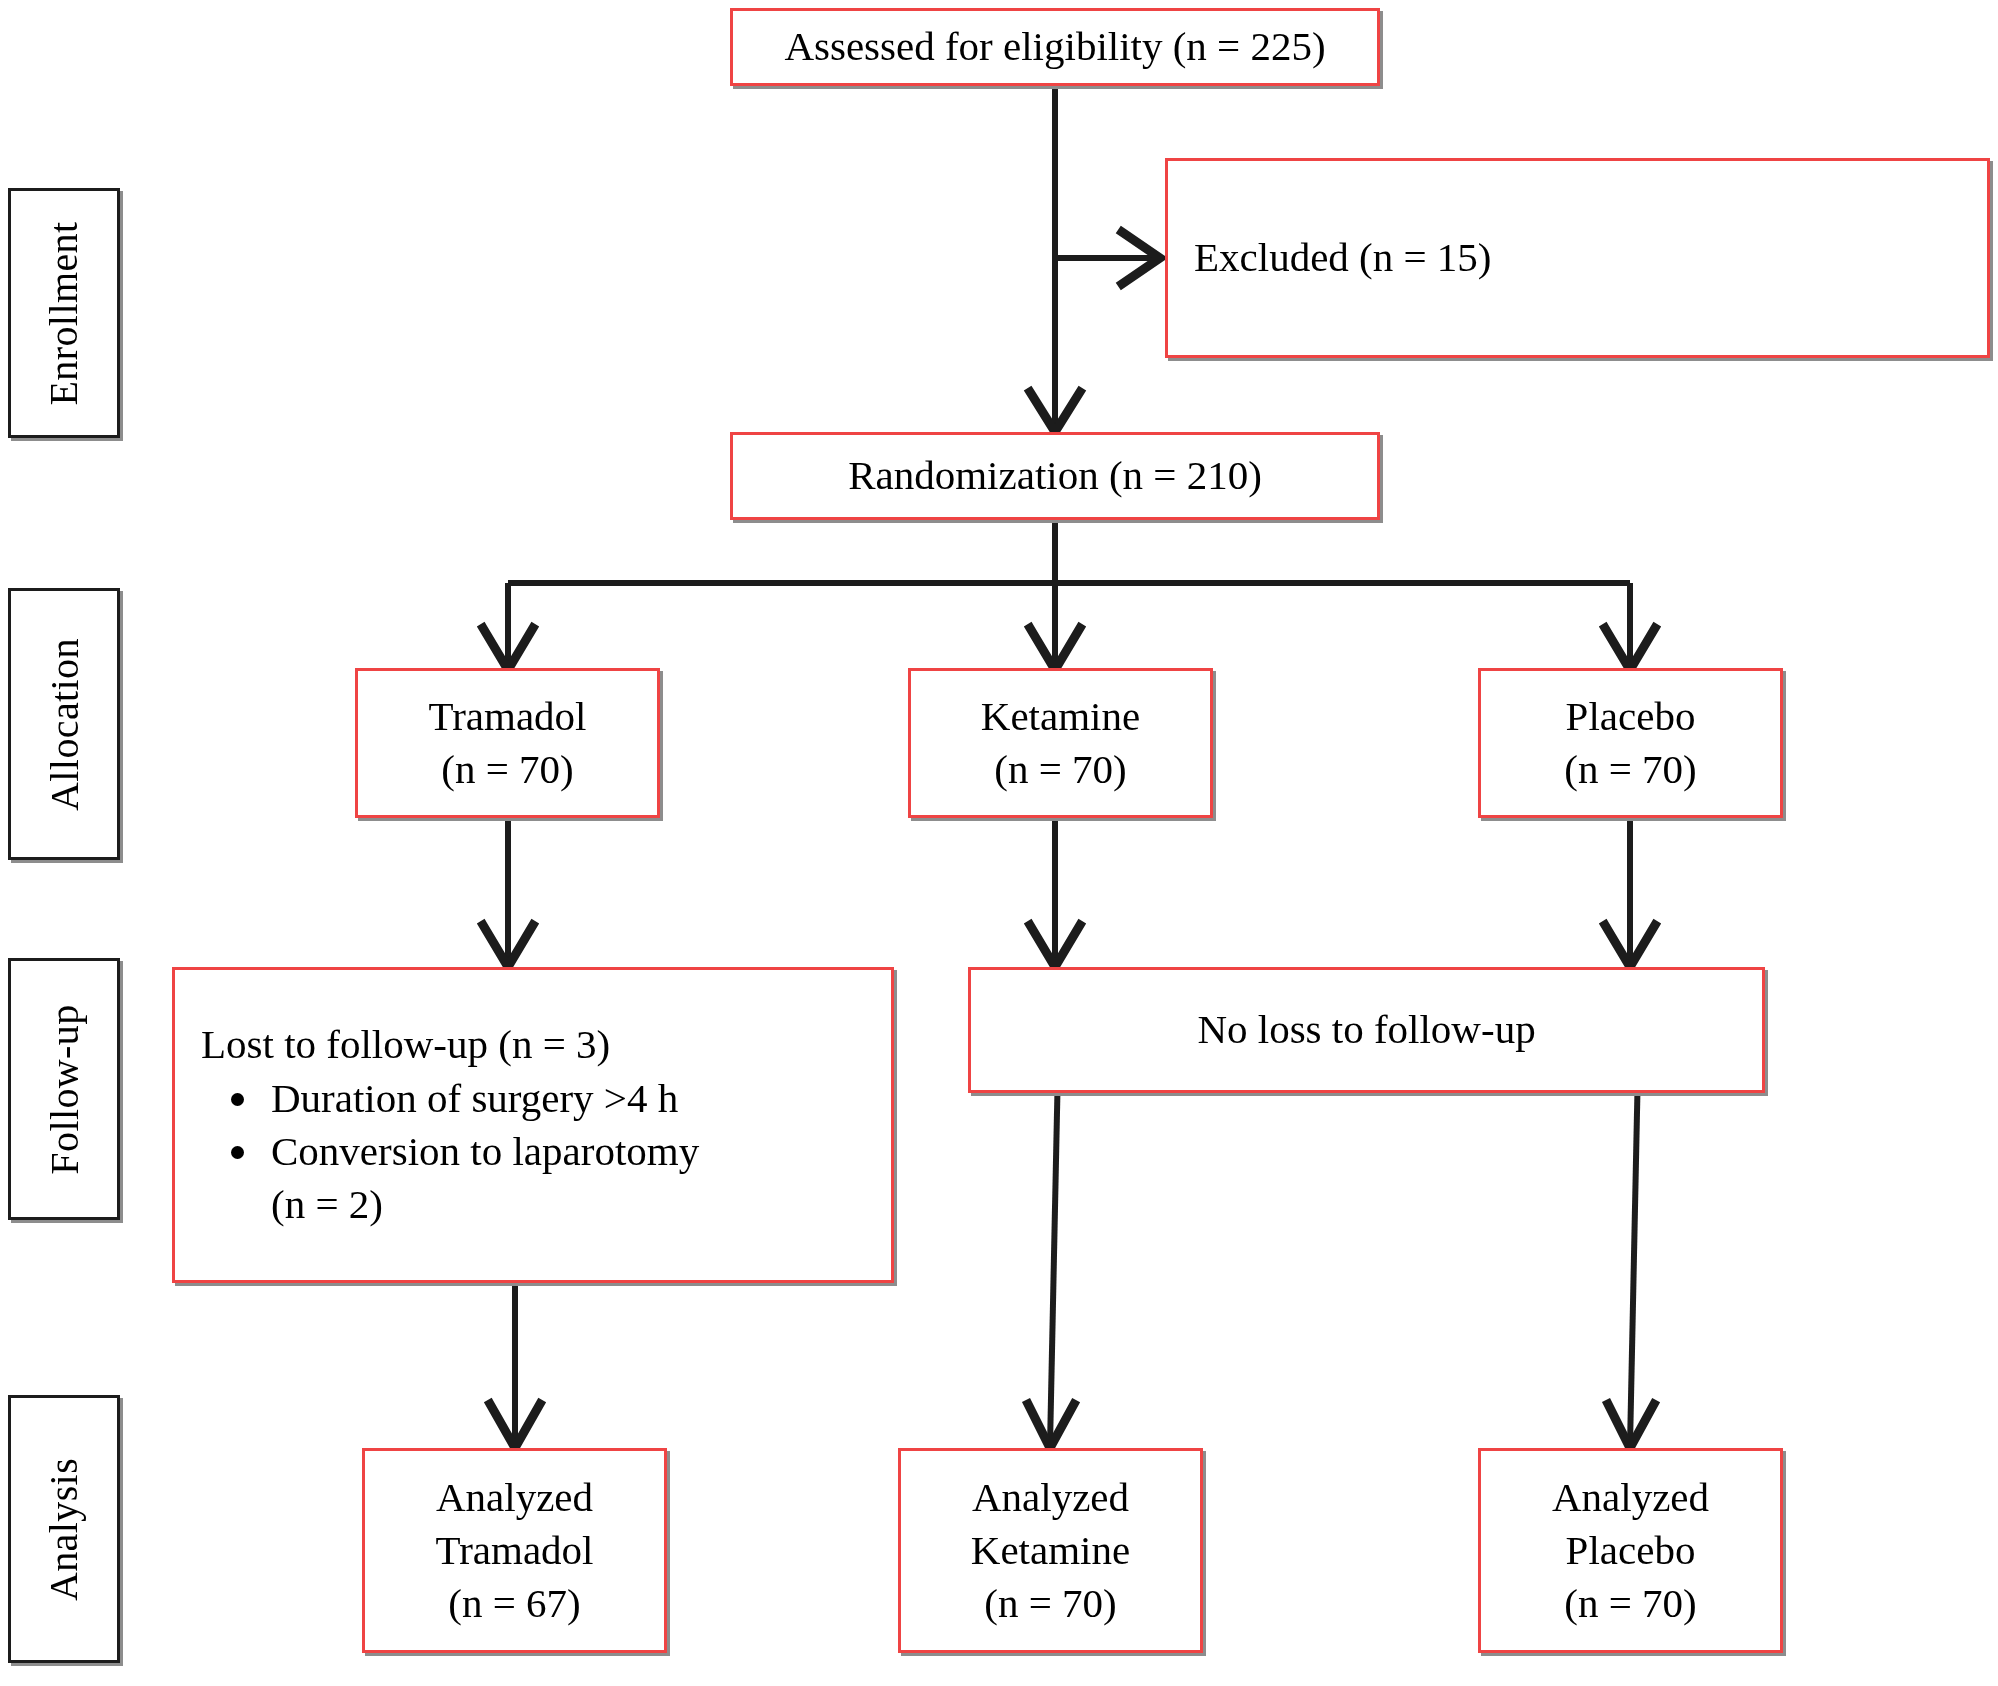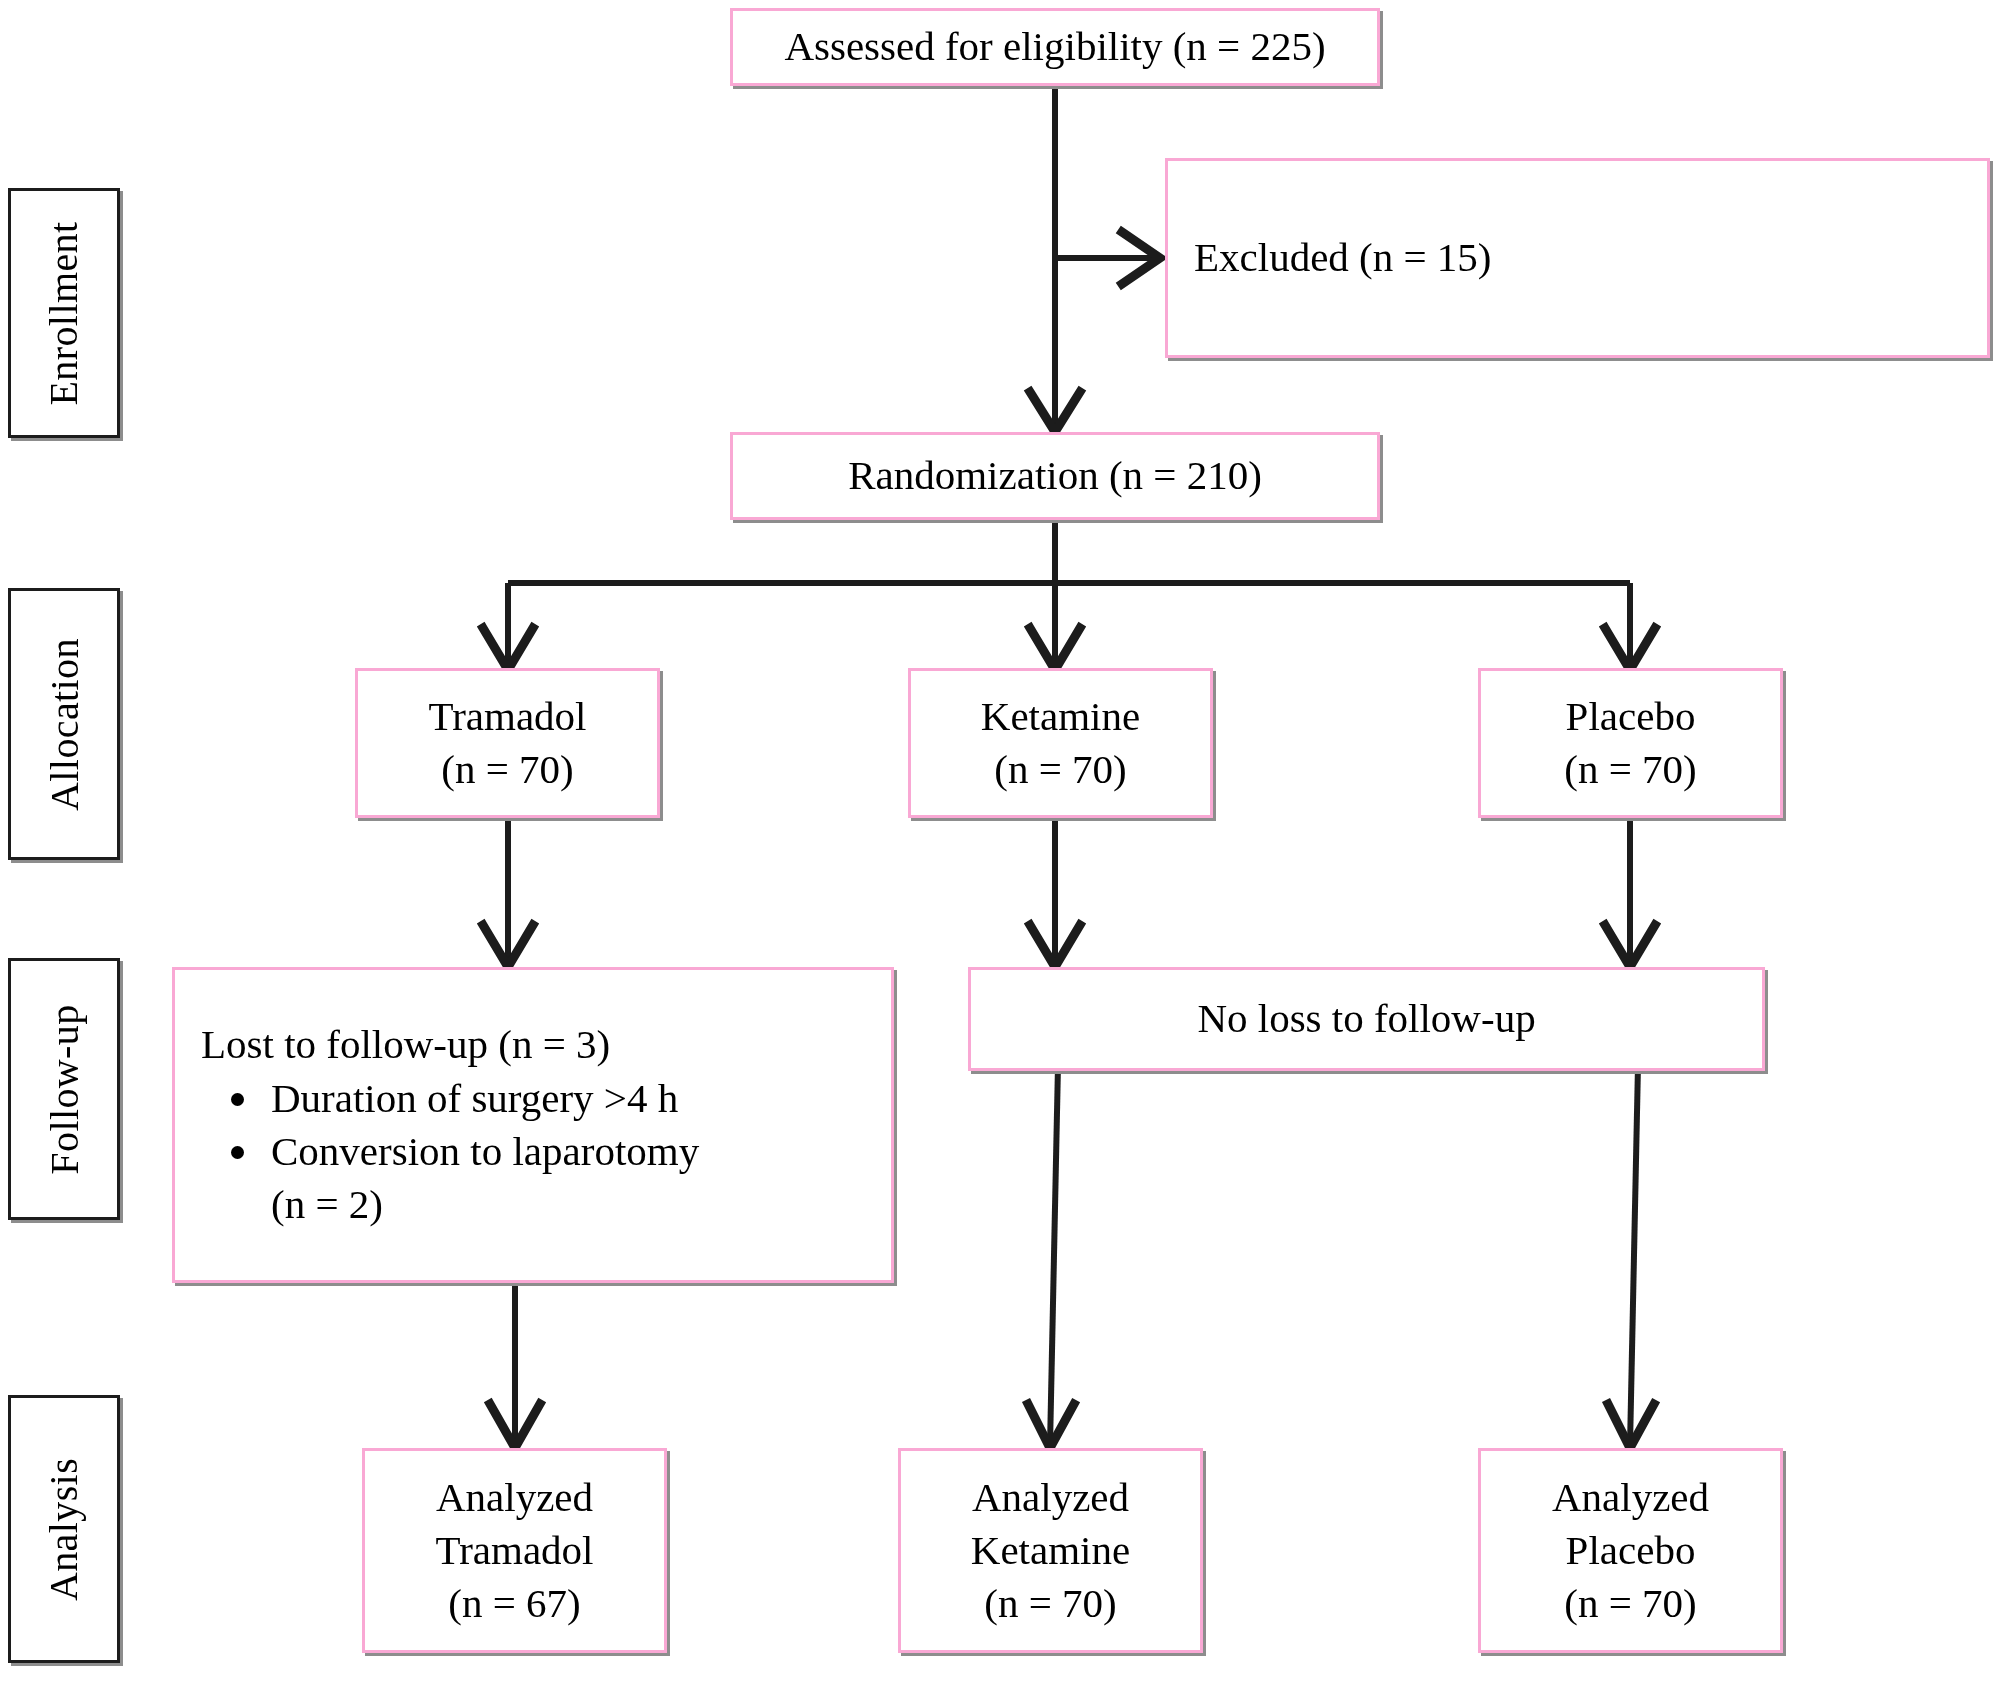--- a/index.html
+++ b/index.html
@@ -24,21 +24,21 @@
     left: 0;
     top: 0;
     width: 1998px;
     height: 1686px;
   }
   
   .node {
     position: absolute;
     box-sizing: border-box;
     background: #ffffff;
-    border: 3px solid #f9a8d4;
+    border: 3px solid #ef4444;
     box-shadow: 3px 3px 0 0 #8d8d8d;
   }
   .node-inner {
     width: 100%;
     height: 100%;
     display: flex;
     flex-direction: column;
     justify-content: center;
     box-sizing: border-box;
   }
@@ -201,21 +201,21 @@
         </li>
         <li class="bullet-item">
           <span class="dot"></span>
           <span class="bullet-text">Conversion to laparotomy</span>
           <span class="bullet-sub">(n = 2)</span>
         </li>
       </ul>
     </div>
   </div>
 
-  <div class="node center" style="left:968px; top:967px; width:797px; height:104px;">
+  <div class="node center" style="left:968px; top:967px; width:797px; height:126px;">
     <div class="node-inner">
       <div class="node-line">No loss to follow-up</div>
     </div>
   </div>
 
   <div class="node center" style="left:362px; top:1448px; width:305px; height:205px;">
     <div class="node-inner">
       <div class="node-line">Analyzed</div>
       <div class="node-line">Tramadol</div>
       <div class="node-line">(n = 67)</div>

